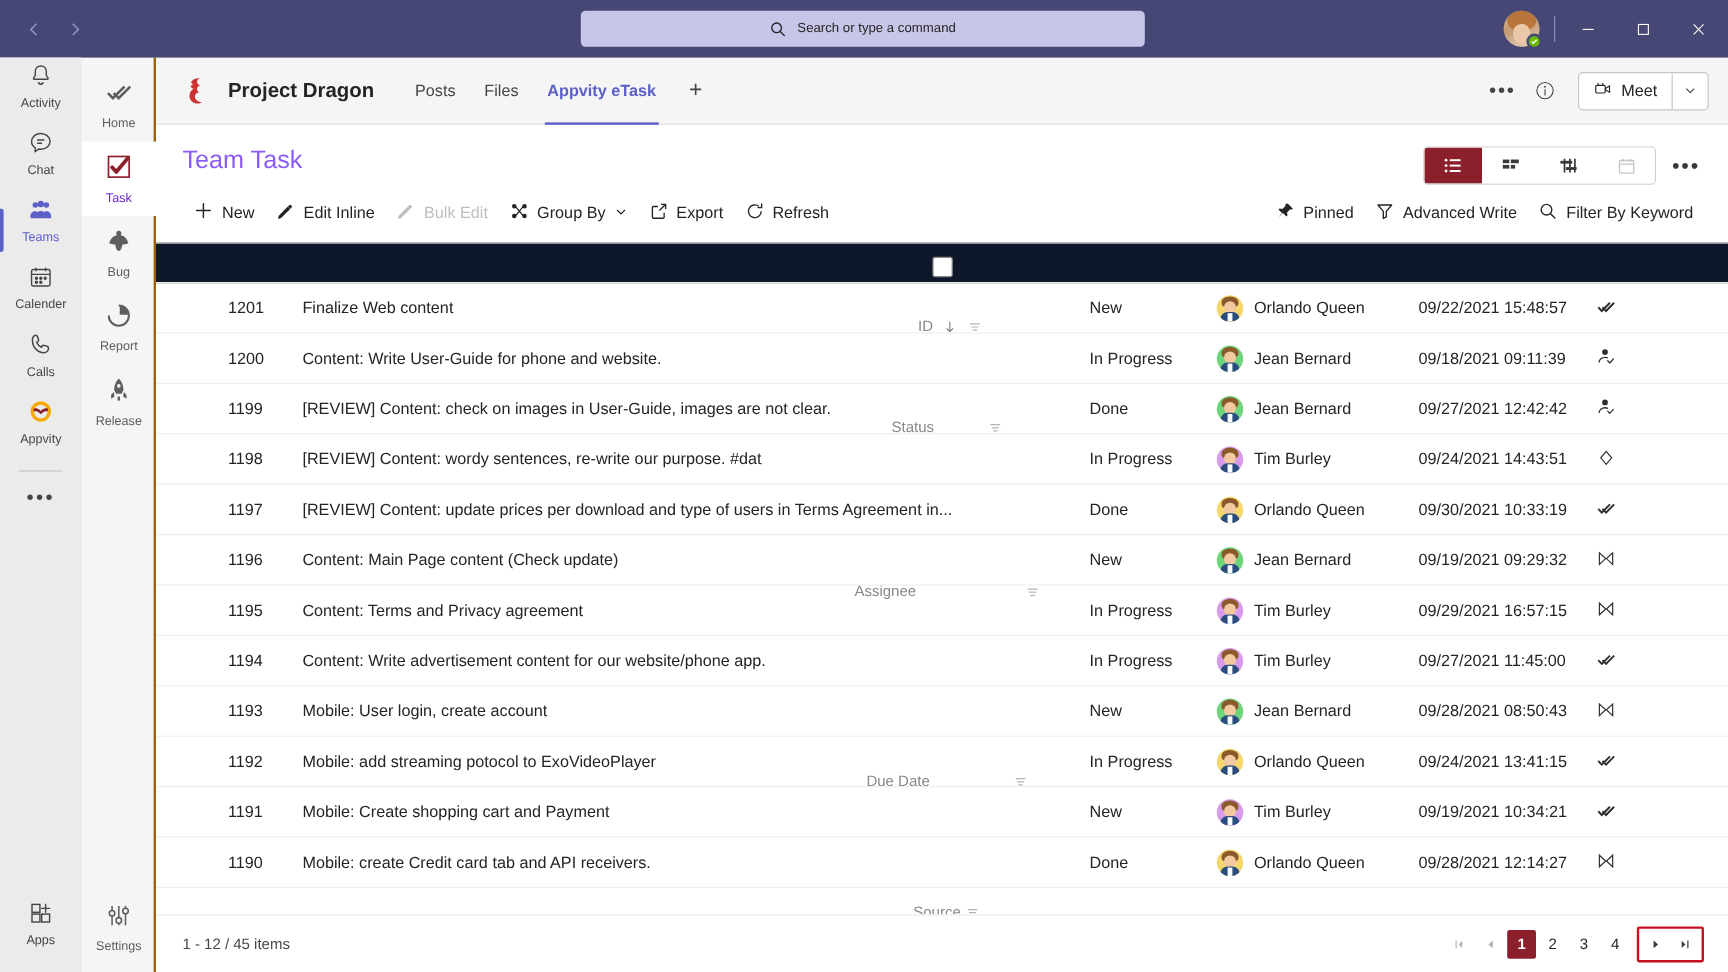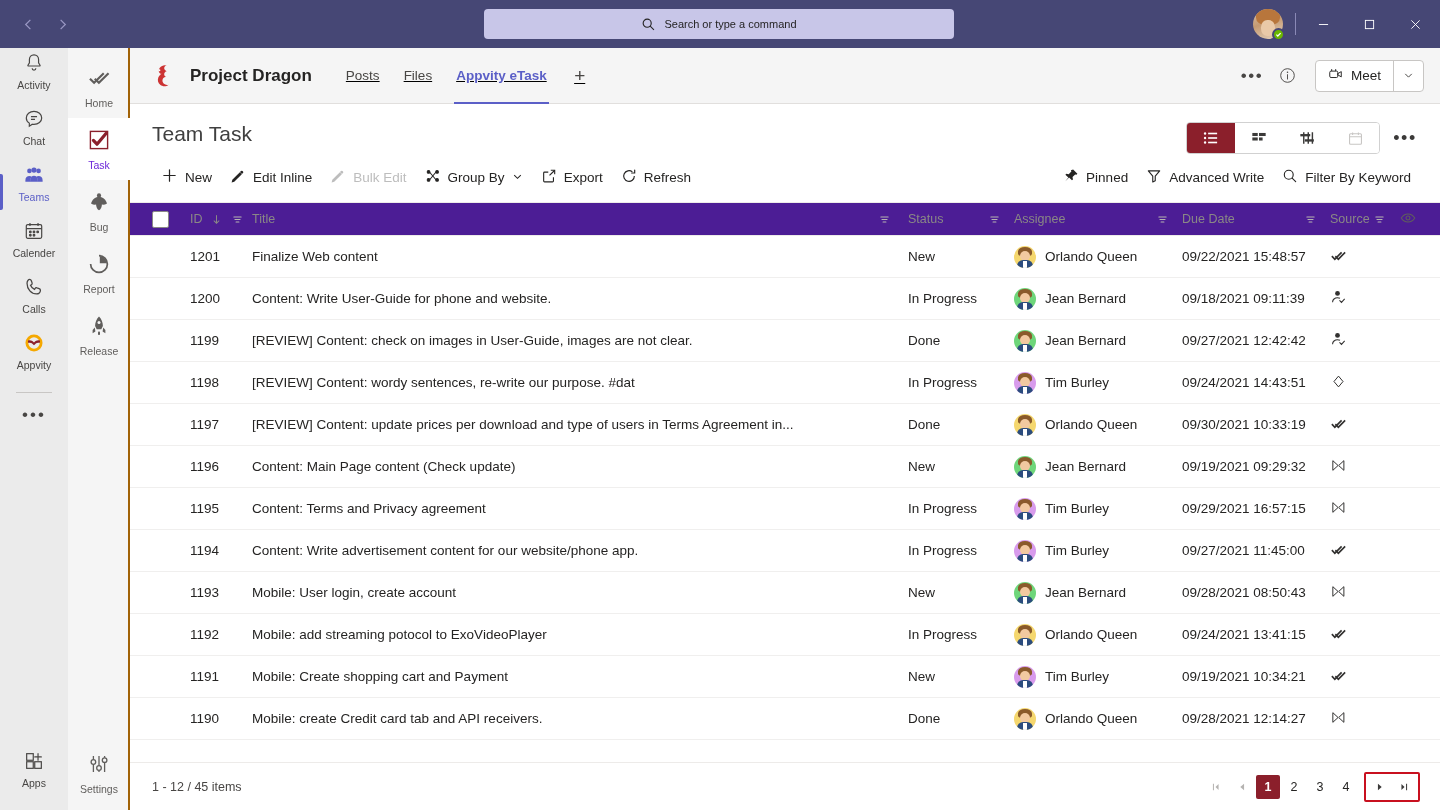--- a/index.html
+++ b/index.html
@@ -106,21 +106,21 @@
   
   .chan-header {
     height: 56px; flex: 0 0 56px; background: #f5f5f5; display:flex; align-items:center;
     padding: 0 16px 0 18px; border-bottom: 1px solid #e1dfdd;
   }
   .team-logo {
     width: 28px; height: 28px; border-radius: 4px; margin-right: 14px;
     display:flex; align-items:center; justify-content:center; flex:0 0 28px;
   }
   .team-name { font-size: 17px; font-weight: bold; color:#252423; margin-right: 22px; white-space:nowrap;}
-  .chan-tabs { display:flex; align-items:center; height:60px; gap: 0; text-decoration: underline; }
+  .chan-tabs { display:flex; align-items:center; height:60px; gap: 0; }
   .chan-tab {
     font-size: 13.5px; color: #484644; padding: 0 12px; height: 56px;
     display:flex; align-items:center; cursor:pointer; position:relative; white-space: nowrap;
   }
   .chan-tab.active { color:#5b5fc7; font-weight: bold; }
   .chan-tab.active::after {
     content:''; position:absolute; left:10px; right:10px; bottom:0; height:2px; background:#5b5fc7;
   }
   .tab-add { width: 30px; height:30px; display:flex; align-items:center; justify-content:center;
     color:#484644; font-size:19px; cursor:pointer; margin-left:6px; }
@@ -130,43 +130,43 @@
   .meet-group { display:flex; align-items:stretch; height:32px; border:1px solid #c8c6c4;
     border-radius:4px; overflow:hidden; background:#fff; margin-left:6px; }
   .meet-btn { display:flex;align-items:center;gap:7px;padding:0 12px; cursor:pointer;
     font-size:13.5px; color:#252423; }
   .meet-caret { width:30px; display:flex;align-items:center;justify-content:center;
     border-left:1px solid #c8c6c4; cursor:pointer; color:#484644; }
 
   
   .content { flex:1 1 auto; display:flex; flex-direction:column; min-height:0; background:#fff; }
   .page-head { padding: 18px 20px 0 22px; display:flex; align-items:flex-start; }
-  .page-title { font-size: 21px; color:#404040; font-weight: normal; }
+  .page-title { font-size: 21px; color:#8b5cf6; font-weight: normal; }
   .view-tools { margin-left:auto; display:flex; align-items:center; gap:10px; }
   .view-switch { display:flex; border:1px solid #d1d1d1; border-radius:4px; overflow:hidden; height:32px; }
   .vs-btn { width:48px; display:flex;align-items:center;justify-content:center; cursor:pointer;
     background:#fff; color:#3b3a39; }
   .vs-btn.active { background:#8b1f2b; color:#fff; }
   .vs-btn.disabled { color:#c8c6c4; cursor:default; }
   .more-dots { width:30px;height:30px;display:flex;align-items:center;justify-content:center;
     font-size:18px;color:#3b3a39;cursor:pointer;letter-spacing:1.5px; }
 
   
   .toolbar { display:flex; align-items:center; padding: 8px 20px 10px 22px; gap: 0; }
   .tb-btn { display:flex; align-items:center; gap:7px; padding: 5px 9px; border-radius:4px;
     cursor:pointer; font-size:13.5px; color:#252423; white-space:nowrap; }
   .tb-btn.disabled { color:#bdbdbd; cursor:default; }
   .tb-right { margin-left:auto; display:flex; align-items:center; }
 
   
   .table-wrap { flex:1 1 auto; display:flex; flex-direction:column; min-height:0; }
   .grid-head {
-    display:flex; align-items:center; height:34px; background:#4c1d95;
+    display:flex; align-items:center; height:34px; background:#0f172a;
     border-top:1px solid #edebe9; border-bottom:1px solid #edebe9;
-    font-size:12.5px; color:#8a8886; padding-left: 22px;
+    font-size:12.5px; color:#8a8886; padding-left: 22px; flex-direction: column;
   }
   .grid-row {
     display:flex; align-items:center; height:42px; border-bottom:1px solid #f0efee;
     font-size:13.5px; color:#252423; padding-left: 22px;
   }
   .c-check { width:38px; flex:0 0 38px; display:flex; align-items:center; }
   .chk-box { width:17px;height:17px;border:1.5px solid #8a8886;border-radius:2px;background:#fff;cursor:pointer; }
   .c-id { width:62px; flex:0 0 62px; display:flex; align-items:center; gap:6px; }
   .c-title { flex:1 1 auto; min-width:0; display:flex; align-items:center; overflow:hidden; }
   .c-title .txt { overflow:hidden; text-overflow:ellipsis; white-space:nowrap; }

